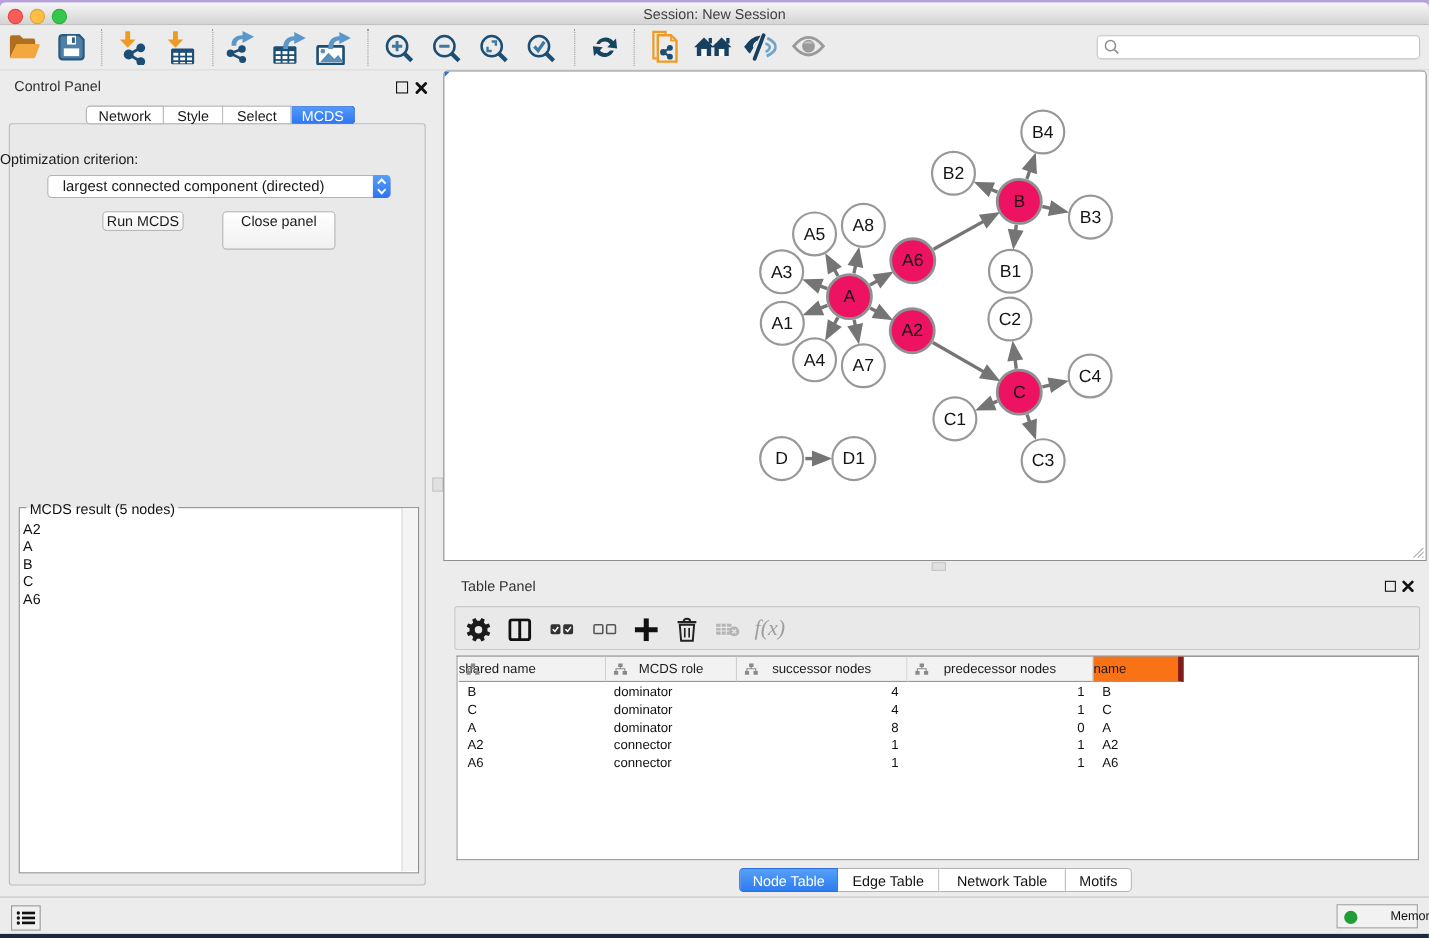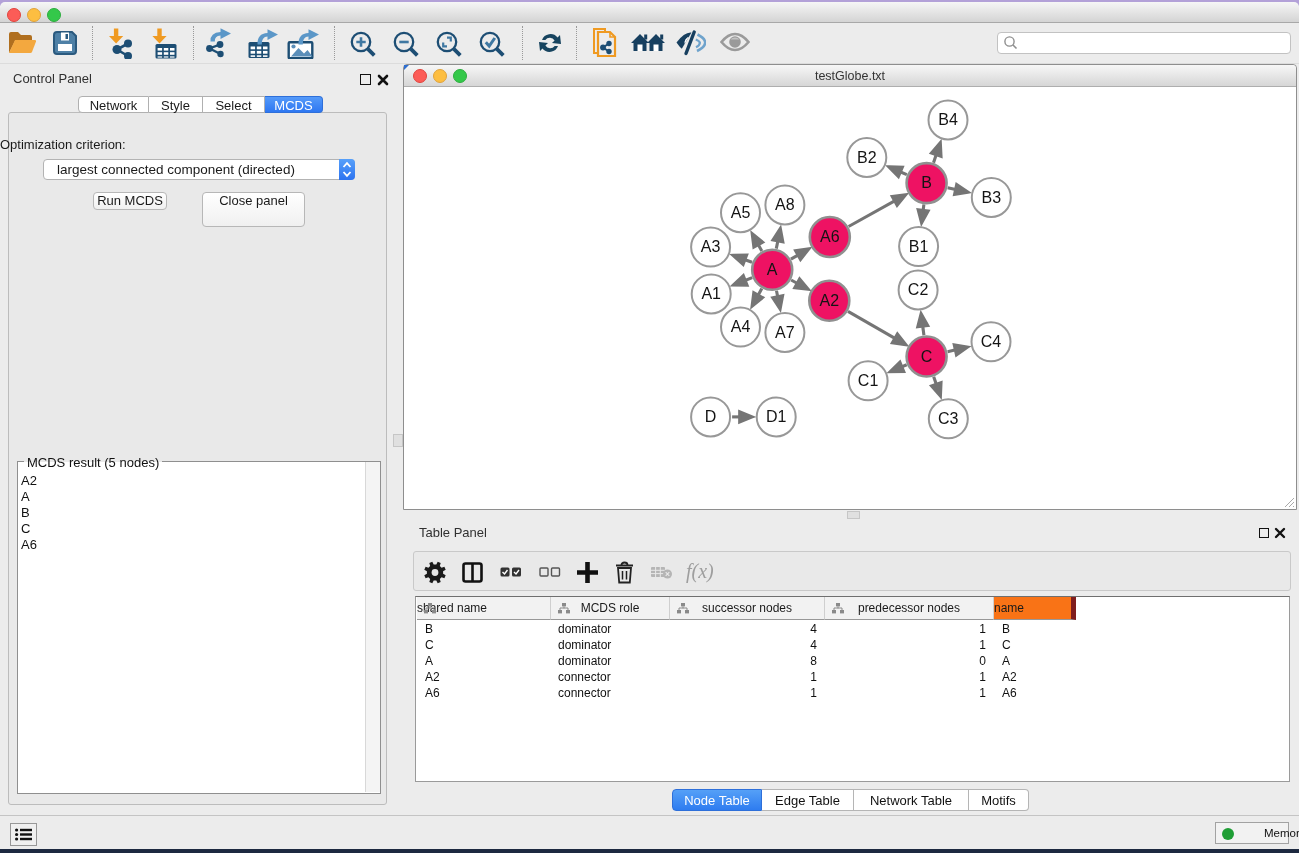--- a/index.html
+++ b/index.html
@@ -9,20 +9,21 @@
 <body>
 
 <div class="abs" style="left:0;top:0;width:1299px;height:6px;background:#b3a1d8"></div>
 <div class="abs" style="left:0;top:848px;width:1299px;height:5px;background:#1d2940"></div>
 
 <div class="abs" style="left:0;top:2px;width:1299px;height:20px;border-radius:5px 5px 0 0;
      background:linear-gradient(#f6f6f6,#d4d4d4);border-bottom:1px solid #a8a8a8;">
   <div class="abs" style="left:7px;top:6px;width:12px;height:12px;border-radius:50%;background:#fc5c57;border:0.5px solid #e1443e;"></div>
   <div class="abs" style="left:27px;top:6px;width:12px;height:12px;border-radius:50%;background:#fdbe41;border:0.5px solid #e0a33b;"></div>
   <div class="abs" style="left:47px;top:6px;width:12px;height:12px;border-radius:50%;background:#34c84a;border:0.5px solid #2dad3f;"></div>
+  <div style="text-align:center;font-size:13px;color:#404040;padding-top:3px;">Session: New Session</div>
 </div>
 
 <div class="abs" style="left:0;top:23px;width:1299px;height:40px;background:#ececec;border-bottom:1px solid #dcdcdc;"></div>
 <div class="abs" style="left:92px;top:26px;width:0;height:34px;border-left:1px dotted #999;"></div>
 <div class="abs" style="left:193px;top:26px;width:0;height:34px;border-left:1px dotted #999;"></div>
 <div class="abs" style="left:334px;top:26px;width:0;height:34px;border-left:1px dotted #999;"></div>
 <div class="abs" style="left:522px;top:26px;width:0;height:34px;border-left:1px dotted #999;"></div>
 <div class="abs" style="left:576px;top:26px;width:0;height:34px;border-left:1px dotted #999;"></div>
 <svg class="abs" style="left:7px;top:29px" width="30" height="28">
 <path d="M2 24 V5 q0-2 2-2 h7 l3 3 h9 q2 0 2 2 v4 H8 z" fill="#b06f1f"></path>
@@ -190,26 +191,20 @@
 
 <div class="abs" style="left:17px;top:461px;width:364px;height:333px;background:#fff;border:1px solid #8f8f8f;box-sizing:border-box;"></div>
 <div class="abs" style="left:24px;top:455px;font-size:13px;color:#111;background:linear-gradient(#e9e9e9 45%,#ffffff 45%);padding:0 3px;">MCDS result (5 nodes)</div>
 <div class="abs" style="left:365px;top:462px;width:14px;height:330px;background:#f4f4f4;border-left:1px solid #d8d8d8;"></div>
 <div class="abs" style="left:21px;top:473px;font-size:13px;color:#111;line-height:16px;">A2<br>A<br>B<br>C<br>A6</div>
 
 <div class="abs" style="left:393px;top:434px;width:8px;height:11px;background:#e0e0e0;border:1px solid #c6c6c6;"></div>
 <div class="abs" style="left:847px;top:511px;width:11px;height:6px;background:#e0e0e0;border:1px solid #c6c6c6;"></div>
 
 <div class="abs" style="left:403px;top:64px;width:894px;height:446px;background:#fff;border:1px solid #8e8e8e;box-sizing:border-box;border-radius:4px 4px 0 0;">
-  <div style="position:absolute;left:0;top:0;width:100%;height:21px;background:linear-gradient(#f7f7f7,#d6d6d6);border-bottom:1px solid #aeaeae;border-radius:4px 4px 0 0;">
-    <div class="abs" style="left:9px;top:4px;width:12px;height:12px;border-radius:50%;background:#fc5c57;border:0.5px solid #e1443e;"></div>
-    <div class="abs" style="left:29px;top:4px;width:12px;height:12px;border-radius:50%;background:#fdbe41;border:0.5px solid #e0a33b;"></div>
-    <div class="abs" style="left:49px;top:4px;width:12px;height:12px;border-radius:50%;background:#34c84a;border:0.5px solid #2dad3f;"></div>
-    <div style="text-align:center;font-size:12.5px;color:#333;padding-top:4px;">testGlobe.txt</div>
-  </div>
   <svg style="position:absolute;right:1px;bottom:1px" width="12" height="12">
       <path d="M11 2 L2 11 M11 6 L6 11 M11 10 L10 11" stroke="#aaa" stroke-width="1"></path>
     </svg>
 </div>
 <svg class="abs" style="left:404px;top:65px" width="5" height="5">
     <path d="M0 0 h5 L0 5 z" fill="#2f6fd0"></path>
   </svg>
 <svg style="position:absolute;left:403px;top:85px" width="894" height="424" viewBox="0 0 894 424" font-family="'Liberation Sans',sans-serif">
     <g stroke="#757575" stroke-width="3.1" fill="#757575">
       <line x1="349.2" y1="192.6" x2="338.9" y2="196.7"></line>

